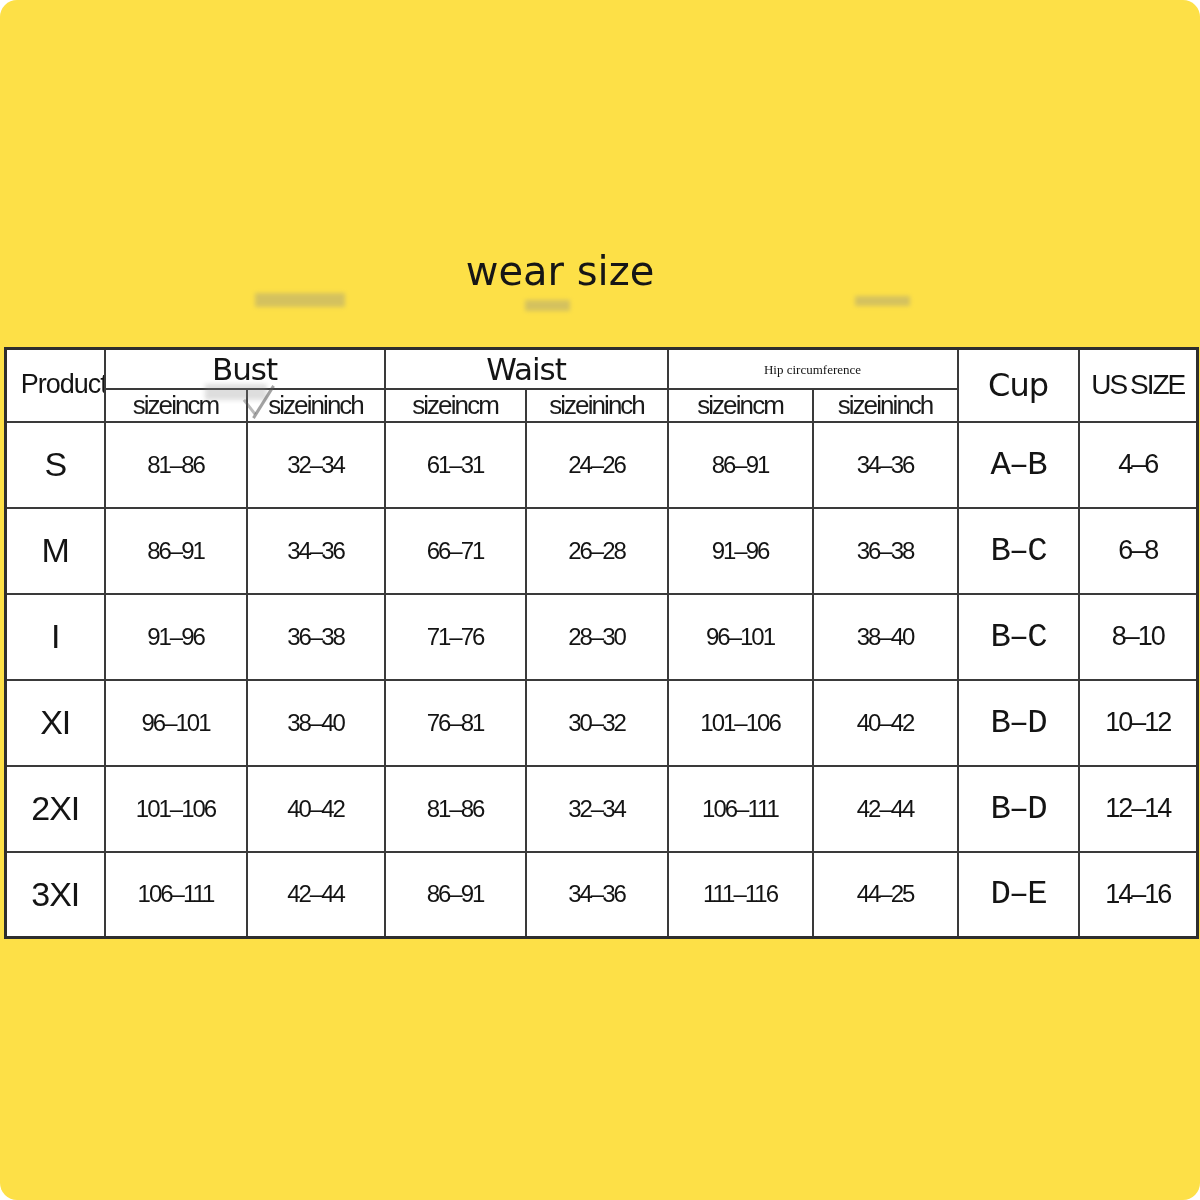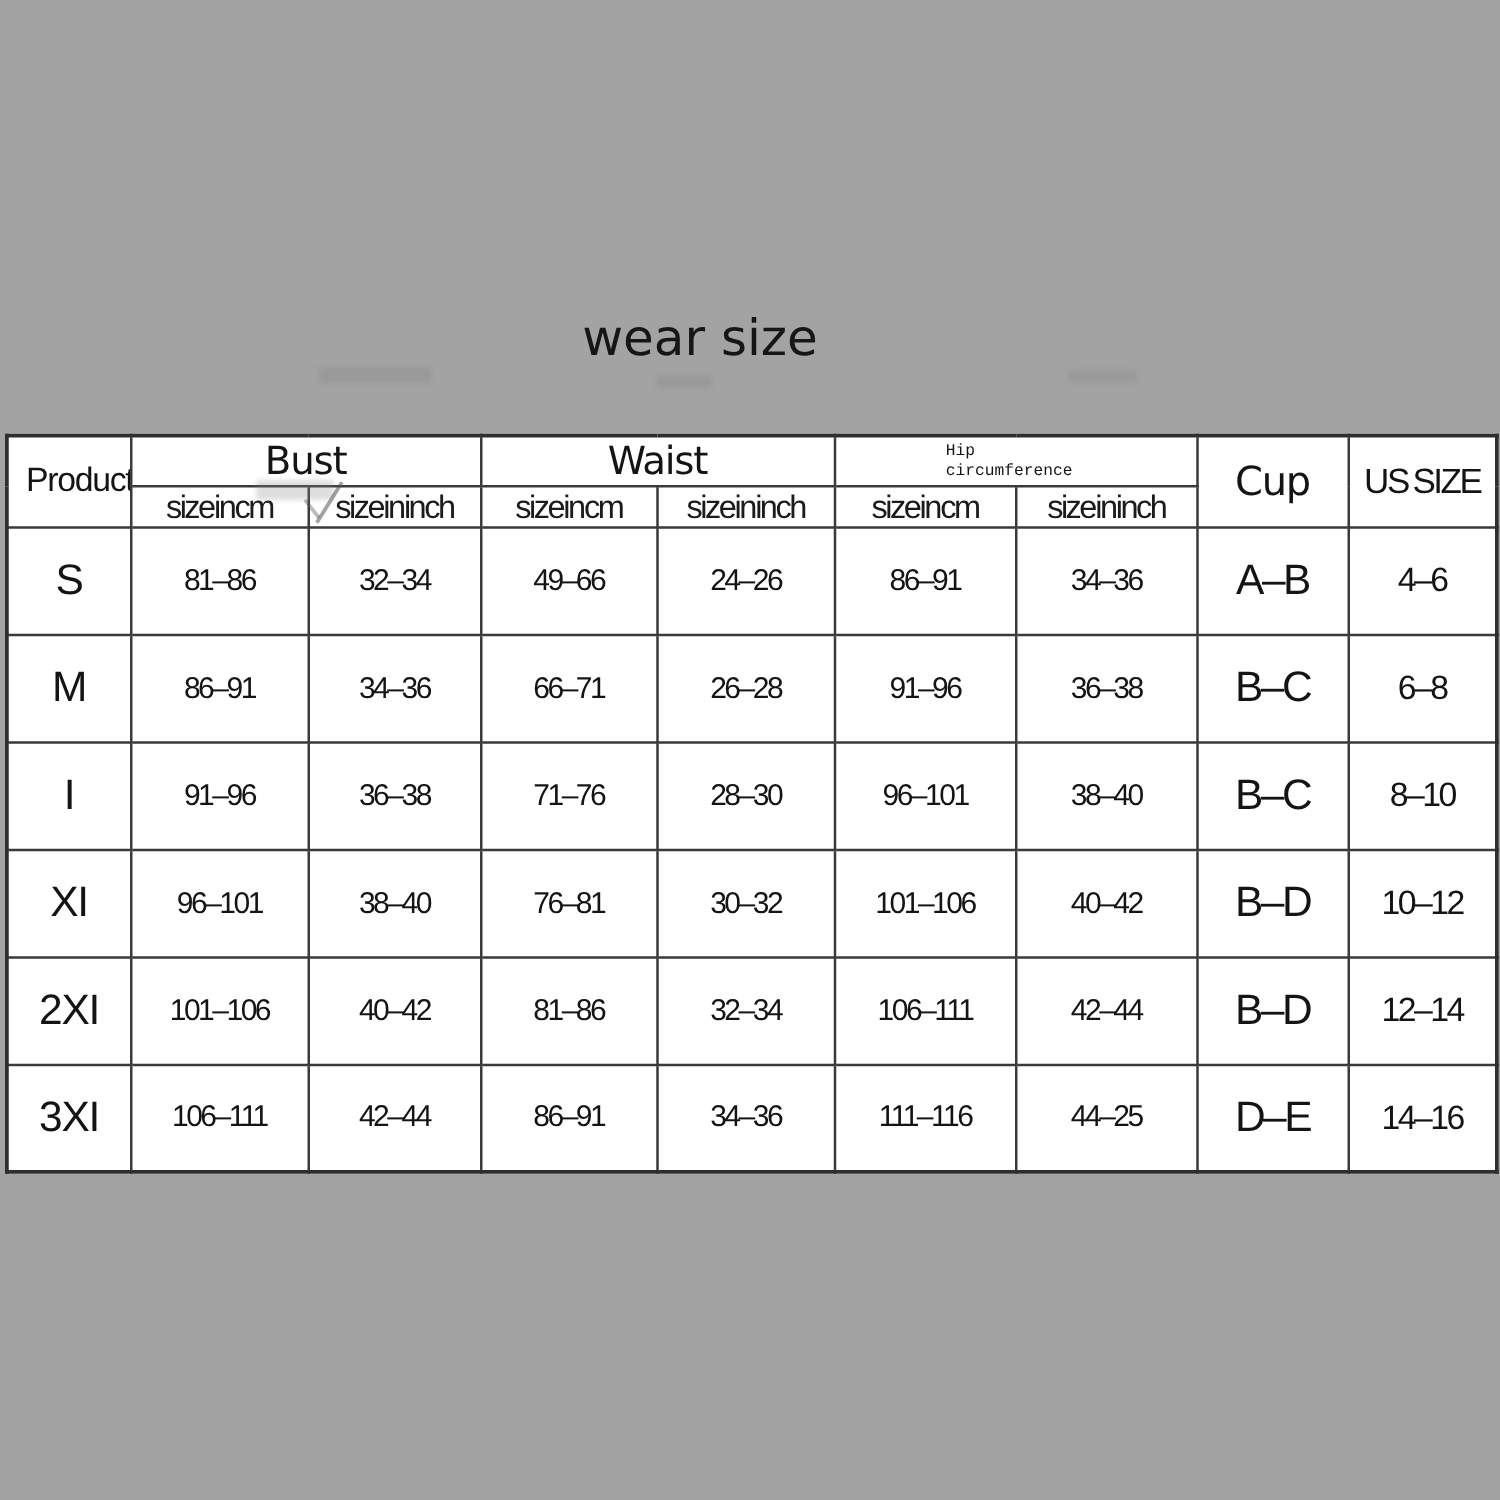--- a/index.html
+++ b/index.html
@@ -9,21 +9,22 @@
     width: 1200px;
     height: 1200px;
     font-family: "Liberation Sans", sans-serif;
     color: #141414;
   }
   .page {
     position: relative;
     width: 1200px;
     height: 1200px;
     overflow: hidden;
-    background: #a3a3a3;
+    background: #fde047;
+    border-radius: 17px;
   }
   .title {
     position: absolute;
     top: 248px;
     left: 0;
     width: 1120px;
     text-align: center;
     font-family: "DejaVu Sans", sans-serif;
     font-size: 40px;
     font-weight: normal;
@@ -59,21 +60,21 @@
     letter-spacing: -1px;
   }
   .hip-label span {
     display: inline-block;
     max-width: 112px;
     white-space: normal;
     text-align: left;
     font-size: 13px;
     line-height: 1.2;
     letter-spacing: 0;
-    font-family: Liberation Mono, monospace;
+    font-family: Liberation Serif, serif;
   }
   .products-cell {
     text-align: left;
     vertical-align: middle;
   }
   .products-cell span {
     display: inline-block;
     max-width: 82px;
     white-space: normal;
     text-align: left;
@@ -94,21 +95,21 @@
     letter-spacing: -1px;
     margin-top: 28px;
   }
   .us-size-header {
     font-size: 28px;
     letter-spacing: -2px;
     word-spacing: -2px;
   }
   td.size-label { font-size: 34px; letter-spacing: -1px; }
   td.data-cell { font-size: 24px; letter-spacing: -2px; }
-  td.cup-cell  { font-size: 34px; letter-spacing: -2px; }
+  td.cup-cell  { font-size: 34px; letter-spacing: -2px; font-family: Liberation Mono, monospace; }
   td.us-cell   { font-size: 27px; letter-spacing: -2px; }
 
   
   .artifact { position: absolute; pointer-events: none; }
   .smudge { background: #8a8a8a; opacity: 0.35; filter: blur(2px); }
   .slash  { background: #555555; opacity: 0.55; }
 </style>
 </head>
 <body>
 
@@ -144,21 +145,21 @@
         <th class="subheader">size in inch</th>
         <th class="subheader">size in cm</th>
         <th class="subheader">size in inch</th>
       </tr>
     </thead>
     <tbody>
       <tr>
         <td class="size-label">S</td>
         <td class="data-cell">81–86</td>
         <td class="data-cell">32–34</td>
-        <td class="data-cell">49–66</td>
+        <td class="data-cell">61–31</td>
         <td class="data-cell">24–26</td>
         <td class="data-cell">86–91</td>
         <td class="data-cell">34–36</td>
         <td class="cup-cell">A–B</td>
         <td class="us-cell">4–6</td>
       </tr>
       <tr>
         <td class="size-label">M</td>
         <td class="data-cell">86–91</td>
         <td class="data-cell">34–36</td>

